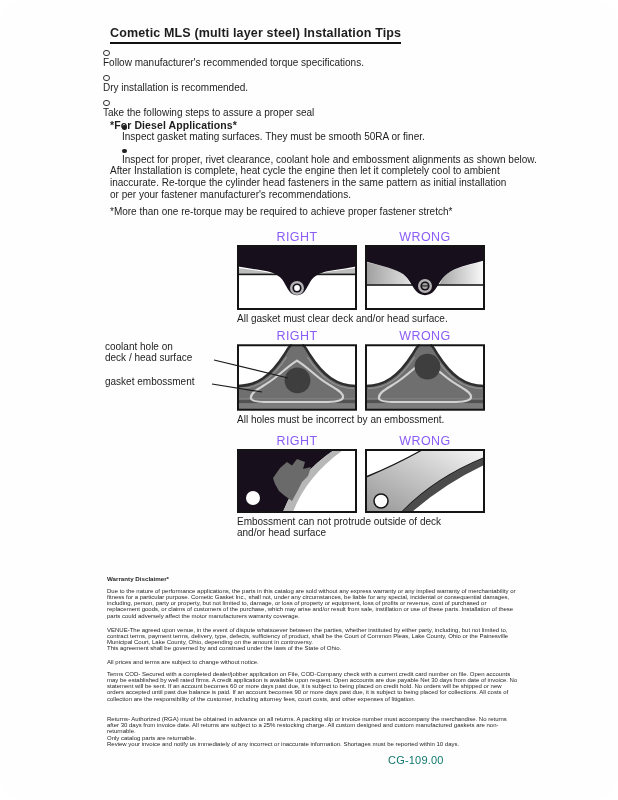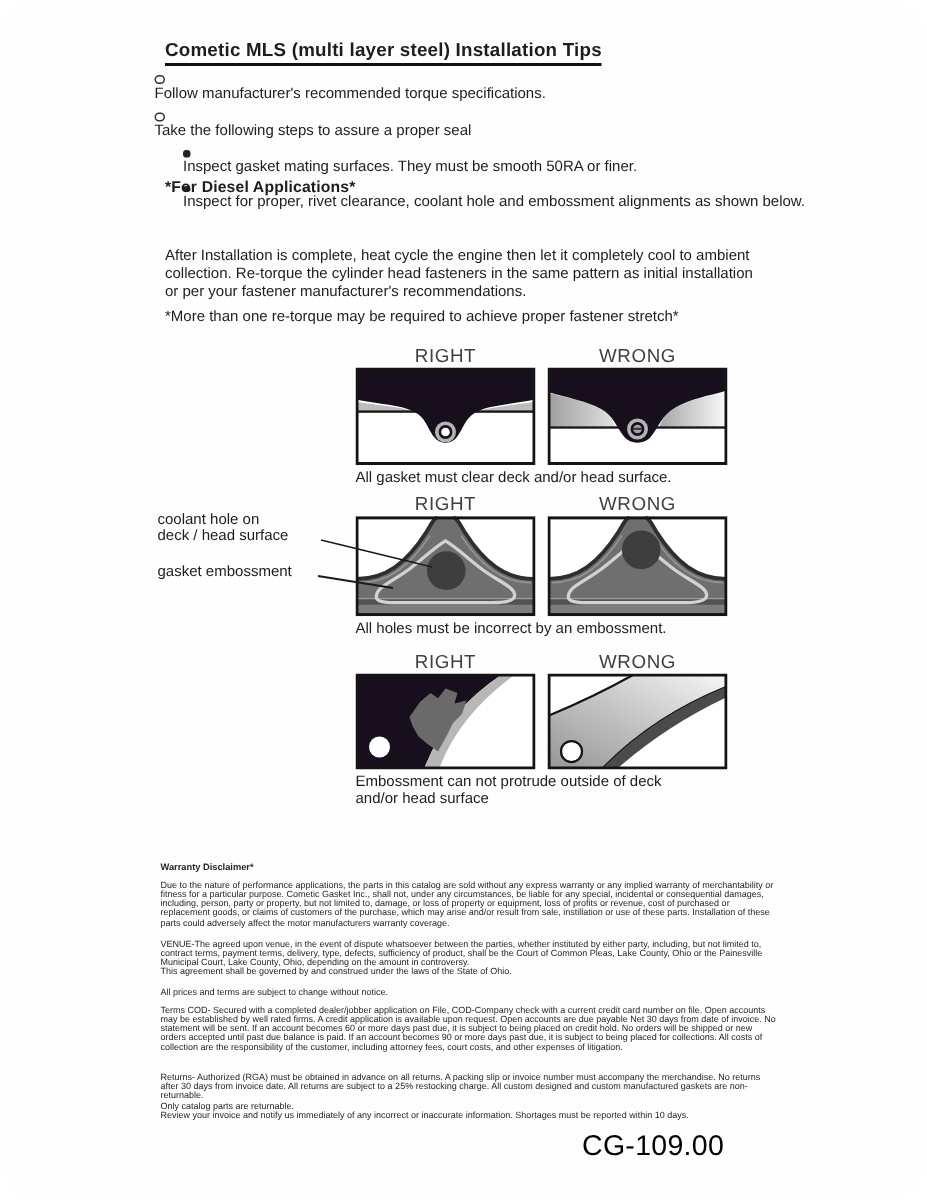--- a/index.html
+++ b/index.html
@@ -12,64 +12,68 @@
   .tip{display:flex;flex-direction:column;}
   .marker{flex:0 0 auto;width:4.5px;height:4.5px;border-radius:50%;margin:4.5px 4px 0 0;}
   .m-open{border:1px solid #333;}
   .m-fill{background:#222;margin-top:5px;}
   .sub{margin-left:19px;}
   .h2{left:110px;top:119px;font-size:10.5px;font-weight:bold;letter-spacing:.1px;}
   .para{font-size:10px;line-height:12.2px;white-space:pre-line;width:412px;left:110px;}
   .p1{top:134px;} .p2{top:165px;} .note{top:206px;}
   .dg{width:248px;}
   .dg1{left:237px;top:230px;} .dg2{left:237px;top:329px;} .dg3{left:237px;top:434px;}
-  .dg-labels{display:flex;gap:8px;font-size:12.5px;letter-spacing:.4px;margin-bottom:1px;color:#404040;}
+  .dg-labels{display:flex;gap:8px;font-size:12.5px;letter-spacing:.4px;margin-bottom:1px;color:#8b5cf6;}
   .dg-labels span{width:120px;text-align:center;}
   .dg-boxes{display:flex;gap:8px;}
   .dg-cap{font-size:10px;line-height:11.5px;margin-top:2.5px;white-space:pre-line;}
   .side-label{font-size:10px;line-height:10.5px;text-align:left;white-space:pre-line;}
   .lbl-coolant{left:105px;top:342px;width:110px;}
   .lbl-emboss{left:105px;top:377px;width:107px;}
   .leaders{left:205px;top:350px;z-index:10;}
   .warranty{left:107px;top:576px;width:412px;font-size:6px;line-height:6.15px;color:#262626;}
   .wh{position:absolute;left:0;top:0;font-weight:bold;font-size:6.2px;}
   .w-p{position:absolute;left:0;width:100%;white-space:pre-line;}
   .wp1{top:12px;} .wp2{top:51px;} .wp3{top:83px;} .wp4{top:95px;} .wp5{top:140px;} .wp6{top:159px;}
-  .code{left:388px;top:754px;font-size:19px;color:#000000;letter-spacing:.2px;}
+  .code{left:388px;top:754px;font-size:11px;color:#0f766e;letter-spacing:.2px;}
   svg{display:block;}
 </style>
 </head>
 <body>
 
 <div class="page">
 
   <div class="abs title">Cometic MLS (multi layer steel) Installation Tips</div>
 
   <div class="abs tips">
     <div class="tip">
         <span class="marker m-open"></span>
         <span>Follow manufacturer's recommended torque specifications.</span>
       </div>
     <div class="tip">
         <span class="marker m-open"></span>
+        <span>Dry installation is recommended.</span>
+      </div>
+    <div class="tip">
+        <span class="marker m-open"></span>
         <span>Take the following steps to assure a proper seal</span>
       </div>
     <div class="tip sub">
         <span class="marker m-fill"></span>
         <span>Inspect gasket mating surfaces.  They must be smooth 50RA or finer.</span>
       </div>
     <div class="tip sub">
         <span class="marker m-fill"></span>
         <span>Inspect for proper, rivet clearance, coolant hole and embossment alignments as shown below.</span>
       </div>
   </div>
 
   <div class="abs h2">*For Diesel Applications*</div>
   <div class="abs para p2">After Installation is complete, heat cycle the engine then let it completely cool to ambient
-collection. Re-torque the cylinder head fasteners in the same pattern as initial installation
+inaccurate. Re-torque the cylinder head fasteners in the same pattern as initial installation
 or per your fastener manufacturer's recommendations.</div>
   <div class="abs para note">*More than one re-torque may be required to achieve proper fastener stretch*</div>
 
   <div class="abs dg dg1">
     <div class="dg-labels">
       <span>RIGHT</span>
       <span>WRONG</span>
     </div>
     <div class="dg-boxes">
       <svg width="120" height="65" viewBox="0 0 120 65">

